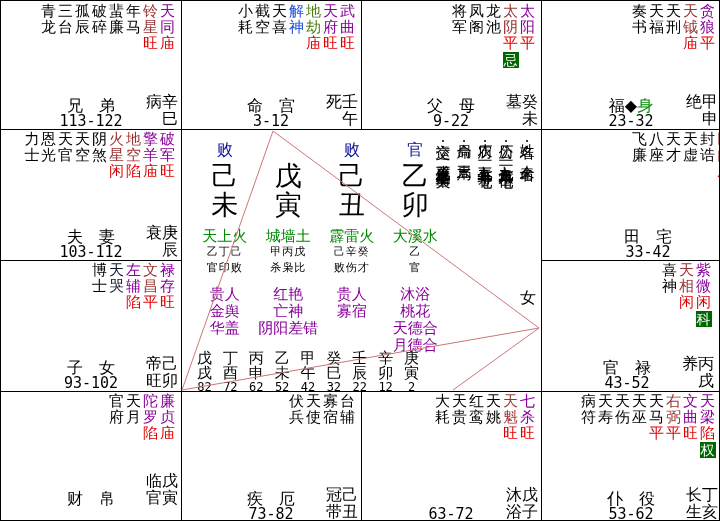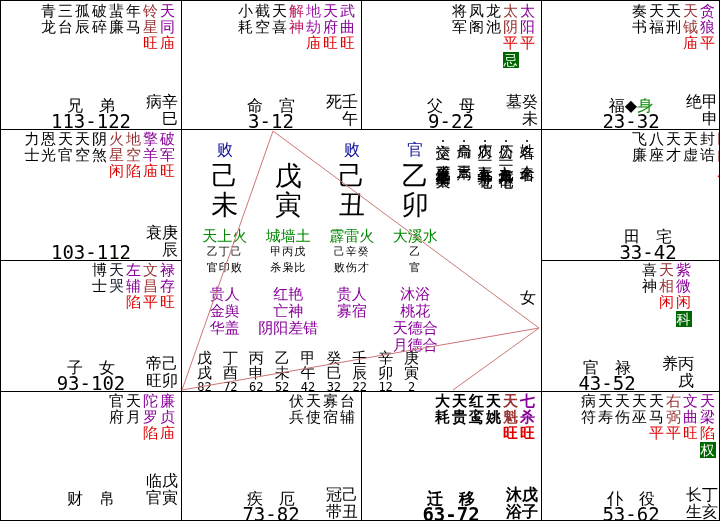--- a/index.html
+++ b/index.html
@@ -7,21 +7,21 @@
          background:#fff;color:#000;font-family:"DejaVu Sans",sans-serif;overflow:hidden;}
   .gridline{position:absolute;background:#000;}
   .cell{position:absolute;box-sizing:border-box;}
   .stars{position:absolute;top:2px;right:5px;display:flex;}
   .scol{width:17px;display:flex;flex-direction:column;align-items:center;}
   .sname{width:16px;font-size:15px;line-height:16px;word-break:break-all;text-align:center;}
   .sstat{font-size:15px;line-height:16px;}
   .sbadge{font-size:14px;line-height:16px;margin-top:1px;padding:0 1px;}
   .pbottom{position:absolute;left:0;right:0;bottom:1px;text-align:center;}
   .pname{font-size:16px;line-height:17px;}
-  .prange{font-size:19px;line-height:14px;font-family:"DejaVu Sans Mono",monospace;}
+  .prange{font-size:15px;line-height:14px;font-family:"DejaVu Sans Mono",monospace;}
   .pgz{position:absolute;right:3px;bottom:2px;font-size:16px;line-height:17px;text-align:left;}
   .gzline{white-space:pre;}
   #pillars{position:absolute;left:192px;top:140px;width:254px;display:flex;justify-content:space-between;z-index:2;}
   .pillar{width:70px;display:flex;flex-direction:column;align-items:center;}
   .plabel{height:20px;font-size:16px;line-height:18px;}
   .pstem,.pbranch{font-size:27px;line-height:29px;font-family:"DejaVu Serif",serif;}
   .pnayin{margin-top:9px;font-size:15px;line-height:16px;}
   .phidden,.pgods{font-size:11px;line-height:16px;letter-spacing:1px;}
   .pshen{margin-top:10px;text-align:center;}
   .shenitem{font-size:15px;line-height:17px;}
@@ -201,24 +201,24 @@
         <div class="scol">
           <div class="sname" style="color: rgb(0, 0, 0);">小耗</div>
         </div>
         <div class="scol">
           <div class="sname" style="color: rgb(0, 0, 0);">截空</div>
         </div>
         <div class="scol">
           <div class="sname" style="color: rgb(0, 0, 0);">天喜</div>
         </div>
         <div class="scol">
-          <div class="sname" style="color: #be185d;">解神</div>
-        </div>
-        <div class="scol">
-          <div class="sname" style="color: #a21caf;">地劫</div>
+          <div class="sname" style="color: #1d4ed8;">解神</div>
+        </div>
+        <div class="scol">
+          <div class="sname" style="color: #4d7c0f;">地劫</div>
           <div class="sstat" style="color: rgb(221, 0, 0);">庙</div>
         </div>
         <div class="scol">
           <div class="sname" style="color: rgb(136, 0, 153);">天府</div>
           <div class="sstat" style="color: rgb(221, 0, 0);">旺</div>
         </div>
         <div class="scol">
           <div class="sname" style="color: rgb(136, 0, 153);">武曲</div>
           <div class="sstat" style="color: rgb(221, 0, 0);">旺</div>
         </div>
@@ -319,20 +319,21 @@
         <div class="scol">
           <div class="sname" style="color: rgb(136, 0, 153);">擎羊</div>
           <div class="sstat" style="color: rgb(221, 0, 0);">庙</div>
         </div>
         <div class="scol">
           <div class="sname" style="color: rgb(136, 0, 153);">破军</div>
           <div class="sstat" style="color: rgb(221, 0, 0);">旺</div>
         </div>
       </div>
       <div class="pbottom">
+        <div class="pname">夫　妻</div>
         <div class="prange">103-112</div>
       </div>
       <div class="pgz">
         <div class="gzline">衰庚</div>
         <div class="gzline">　辰</div>
       </div>
     </div>
     <div class="cell" style="left: 540px; top: 128px; width: 214px; height: 131px;">
       <div class="stars">
         <div class="scol">
@@ -392,21 +393,21 @@
       </div>
       <div class="pbottom">
         <div class="pname">子　女</div>
         <div class="prange">93-102</div>
       </div>
       <div class="pgz">
         <div class="gzline">帝己</div>
         <div class="gzline">旺卯</div>
       </div>
     </div>
-    <div class="cell" style="left: 516px; top: 259px; width: 180px; height: 131px;">
+    <div class="cell" style="left: 536px; top: 259px; width: 180px; height: 131px;">
       <div class="stars">
         <div class="scol">
           <div class="sname" style="color: rgb(0, 0, 0);">喜神</div>
         </div>
         <div class="scol">
           <div class="sname" style="color: rgb(153, 51, 51);">天相</div>
           <div class="sstat" style="color: rgb(221, 0, 0);">闲</div>
         </div>
         <div class="scol">
           <div class="sname" style="color: rgb(136, 0, 153);">紫微</div>
@@ -465,21 +466,21 @@
       </div>
       <div class="pbottom">
         <div class="pname">疾　厄</div>
         <div class="prange">73-82</div>
       </div>
       <div class="pgz">
         <div class="gzline">冠己</div>
         <div class="gzline">带丑</div>
       </div>
     </div>
-    <div class="cell" style="left: 360px; top: 390px; width: 180px; height: 131px; font-weight: bold;">
+    <div class="cell" style="left: 360px; top: 390px; width: 180px; height: 131px;">
       <div class="stars">
         <div class="scol">
           <div class="sname" style="color: rgb(0, 0, 0);">大耗</div>
         </div>
         <div class="scol">
           <div class="sname" style="color: rgb(0, 0, 0);">天贵</div>
         </div>
         <div class="scol">
           <div class="sname" style="color: rgb(0, 0, 0);">红鸾</div>
         </div>
@@ -489,21 +490,20 @@
         <div class="scol">
           <div class="sname" style="color: rgb(153, 51, 51);">天魁</div>
           <div class="sstat" style="color: rgb(221, 0, 0);">旺</div>
         </div>
         <div class="scol">
           <div class="sname" style="color: rgb(136, 0, 153);">七杀</div>
           <div class="sstat" style="color: rgb(221, 0, 0);">旺</div>
         </div>
       </div>
       <div class="pbottom">
-        <div class="pname">迁　移</div>
         <div class="prange">63-72</div>
       </div>
       <div class="pgz">
         <div class="gzline">沐戊</div>
         <div class="gzline">浴子</div>
       </div>
     </div>
     <div class="cell" style="left: 540px; top: 390px; width: 180px; height: 131px;">
       <div class="stars">
         <div class="scol">

